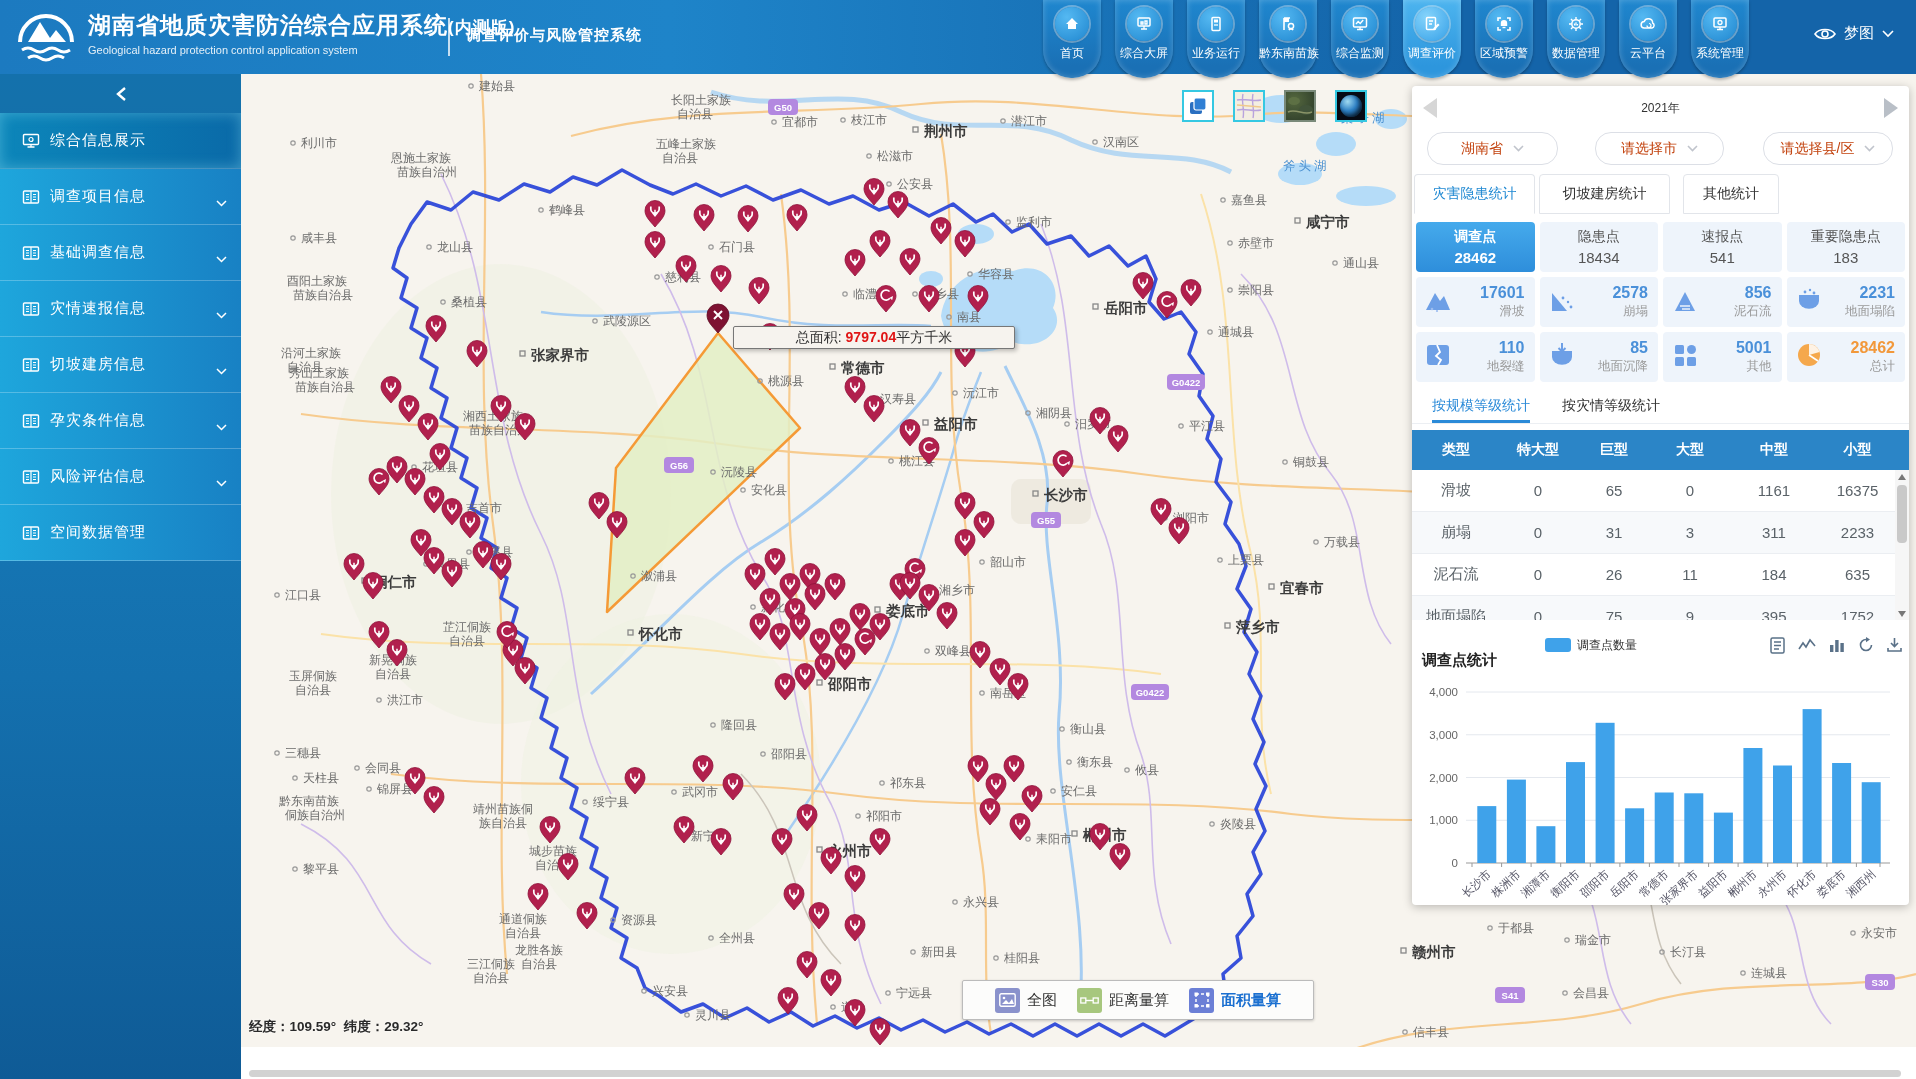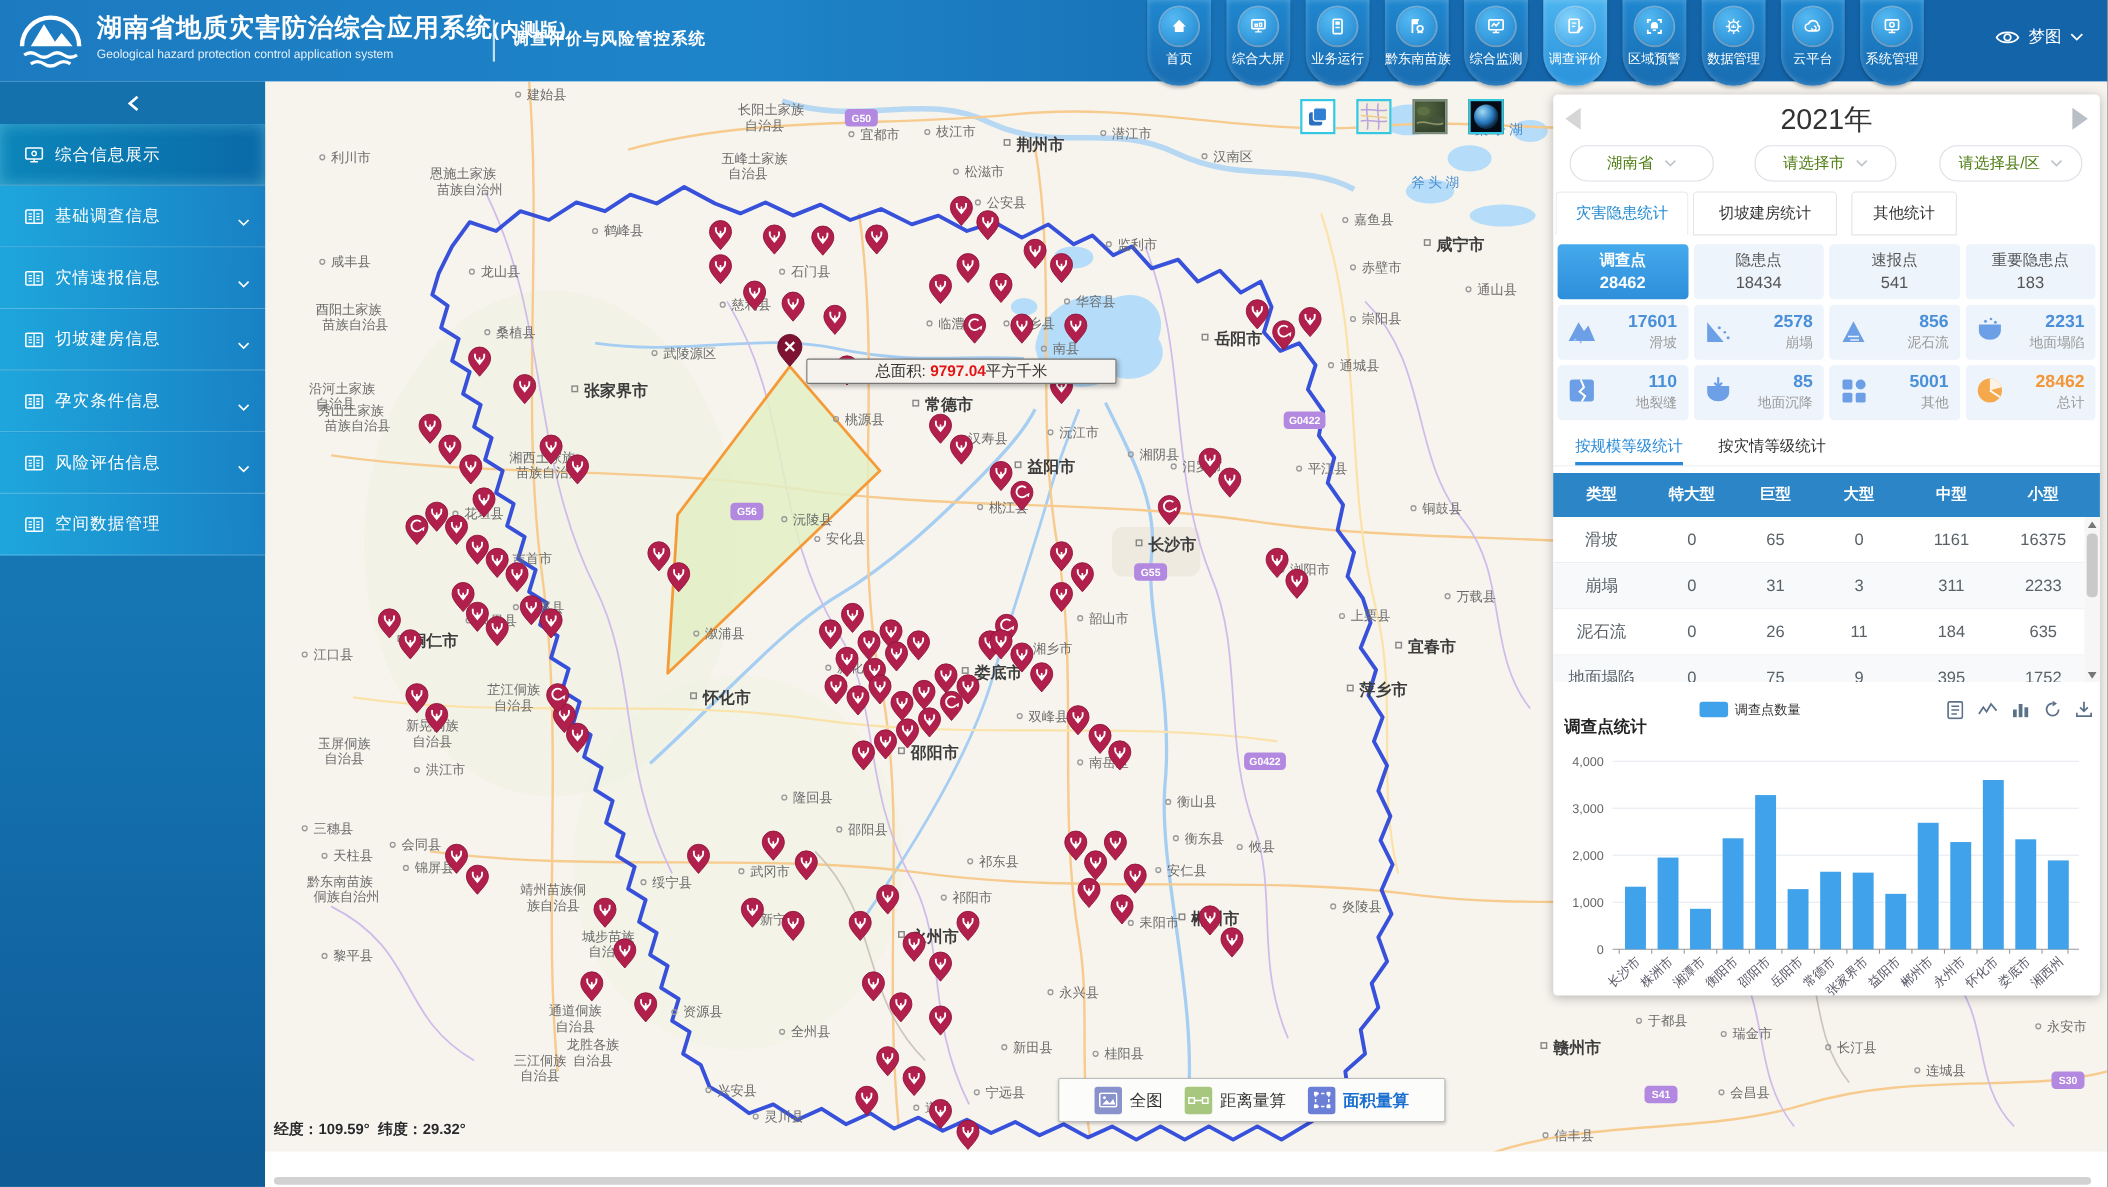--- a/index.html
+++ b/index.html
@@ -61,25 +61,25 @@
   .coords { position:absolute; left:8px; top:944px; font-size:13.5px; font-weight:bold; color:#2a2a2a; z-index:6; text-shadow:0 0 3px #fff; }
 
   
   .bottom-strip { position:absolute; left:241px; top:1047px; width:1675px; height:32px; background:#fff; z-index:35; }
   .hscroll-thumb { position:absolute; left:8px; top:23px; width:1652px; height:7px; border-radius:4px; background:#d2d2d2; cursor:pointer; }
 
   
   .panel { position:absolute; left:1412px; top:86px; width:497px; height:819px; background:#fff; z-index:20;
     border-radius:4px; box-shadow:0 2px 10px rgba(0,0,0,.25); }
   .year-row { position:absolute; left:0; top:0; width:100%; height:44px; }
-  .year-title { text-align:center; font-size:26px; color:#333; line-height:44px; }
+  .year-title { text-align:center; font-size:12px; color:#333; line-height:44px; }
   .year-arrow { position:absolute; top:10px; width:22px; height:24px; cursor:pointer; }
   .year-arrow.left { left:6px; } .year-arrow.right { right:6px; }
   .select { position:absolute; top:46px; height:33px; border:1px solid #dcdfe6; border-radius:16px; background:#fff; cursor:pointer;
-    font-size:14px; color:#4d7c0f; display:flex; align-items:center; justify-content:center; gap:10px; }
+    font-size:14px; color:#c2410c; display:flex; align-items:center; justify-content:center; gap:10px; }
   .tabs-row { position:absolute; top:88px; left:0; width:100%; height:40px; }
   .tab { position:absolute; top:0; height:40px; border:1px solid #e2e5ea; border-radius:4px 4px 0 0; background:#fff;
     font-size:14px; color:#333; display:flex; align-items:center; justify-content:center; cursor:pointer; }
   .tab.active { color:#1e88d2; border-bottom-color:#fff; }
   .cards { position:absolute; left:4px; top:136px; width:489px; display:grid; grid-template-columns:repeat(4,1fr); gap:5px; }
   .scard { height:50px; background:#eef4fb; border-radius:4px; text-align:center; padding-top:6px; cursor:pointer; }
   .scard .lb { font-size:14px; color:#555; }
   .scard .vl { font-size:15px; color:#555; margin-top:3px; }
   .scard.active { background:linear-gradient(180deg,#45aaec,#2e8edb); }
   .scard.active .lb, .scard.active .vl { color:#fff; font-weight:bold; }
@@ -249,20 +249,32 @@
         <div class="menu-item active">
     <span class="menu-ic">
             <svg width="18" height="16" viewBox="0 0 18 16">
               <rect x="1.5" y="1.5" width="15" height="10" rx="1" fill="none" stroke="#fff" stroke-width="1.4"></rect>
               <circle cx="9" cy="6.5" r="2" fill="none" stroke="#fff" stroke-width="1.2"></circle>
               <path d="M9 11.5v2 M5.5 14h7" stroke="#fff" stroke-width="1.3"></path>
             </svg>
           </span>
     <span class="menu-label">综合信息展示</span>
 
+  </div>
+        <div class="menu-item">
+    <span class="menu-ic">
+            <svg width="18" height="16" viewBox="0 0 18 16">
+              <rect x="1.5" y="2" width="15" height="12" rx="1" fill="none" stroke="#fff" stroke-width="1.4"></rect>
+              <path d="M9 2v12 M4 5.5h3 M4 8h3 M4 10.5h3 M11 5.5h3 M11 8h3 M11 10.5h3" stroke="#fff" stroke-width="1.2"></path>
+            </svg>
+          </span>
+    <span class="menu-label">调查项目信息</span>
+    <span class="menu-chevron"><svg width="11" height="7" viewBox="0 0 11 7">
+              <path d="M1 1 L5.5 5.5 L10 1" fill="none" stroke="#fff" stroke-width="1.5"></path>
+            </svg></span>
   </div>
         <div class="menu-item">
     <span class="menu-ic">
             <svg width="18" height="16" viewBox="0 0 18 16">
               <rect x="1.5" y="2" width="15" height="12" rx="1" fill="none" stroke="#fff" stroke-width="1.4"></rect>
               <path d="M9 2v12 M4 5.5h3 M4 8h3 M4 10.5h3 M11 5.5h3 M11 8h3 M11 10.5h3" stroke="#fff" stroke-width="1.2"></path>
             </svg>
           </span>
     <span class="menu-label">基础调查信息</span>
     <span class="menu-chevron"><svg width="11" height="7" viewBox="0 0 11 7">

